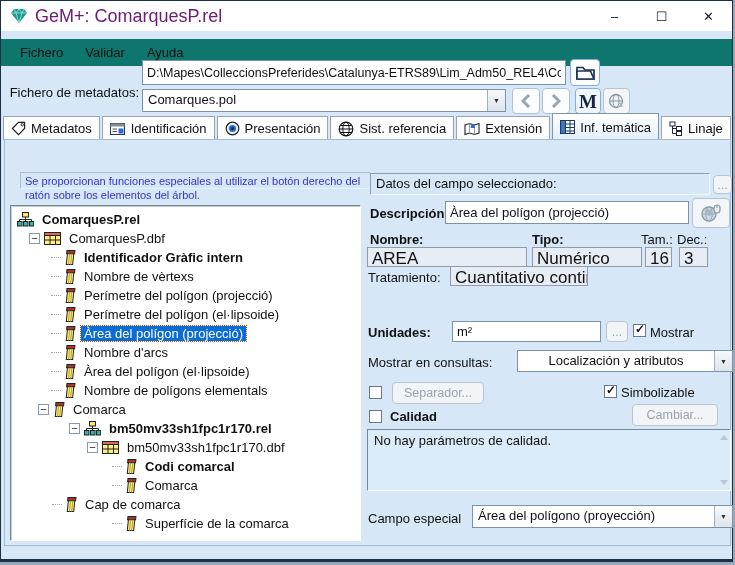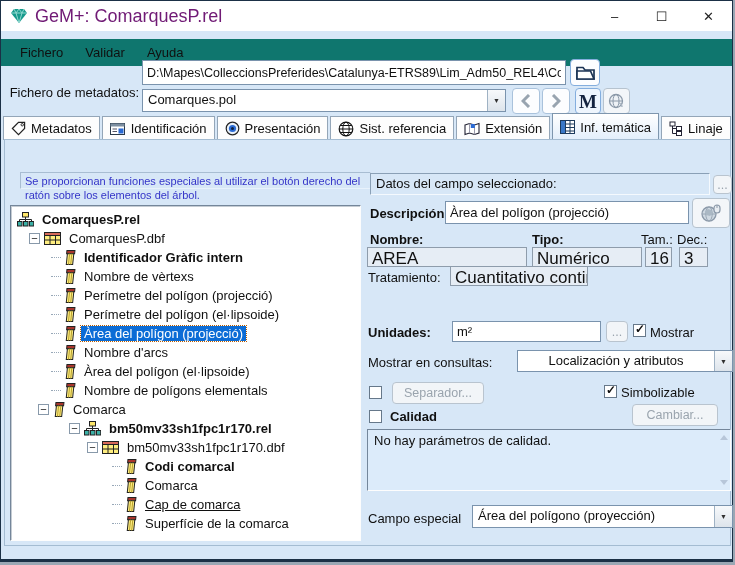--- a/index.html
+++ b/index.html
@@ -438,21 +438,21 @@
                 <rect x="1" y="0.5" width="8" height="3.2" fill="#a8342c" stroke="#222"></rect>
                 <rect x="1.8" y="3.7" width="6.4" height="10.8" fill="#ffee80" stroke="#222"></rect>
                 <line x1="4" y1="3.7" x2="4" y2="14.5" stroke="#b8a030"></line>
                 <line x1="6.2" y1="3.7" x2="6.2" y2="14.5" stroke="#b8a030"></line>
               </g>
             </svg>
           </span>
         <span class="tlabel">Comarca</span>
       </div>
 
-      <div class="trow" style="padding-left:101px;text-decoration:underline;">
+      <div class="trow" style="padding-left:41px;">
         <span class="stub"></span>
         <span class="ticon">
             <svg width="12" height="15" viewBox="0 0 12 15">
               <g transform="skewX(-6) translate(2,0)">
                 <rect x="1" y="0.5" width="8" height="3.2" fill="#a8342c" stroke="#222"></rect>
                 <rect x="1.8" y="3.7" width="6.4" height="10.8" fill="#ffee80" stroke="#222"></rect>
                 <line x1="4" y1="3.7" x2="4" y2="14.5" stroke="#b8a030"></line>
                 <line x1="6.2" y1="3.7" x2="6.2" y2="14.5" stroke="#b8a030"></line>
               </g>
             </svg>

